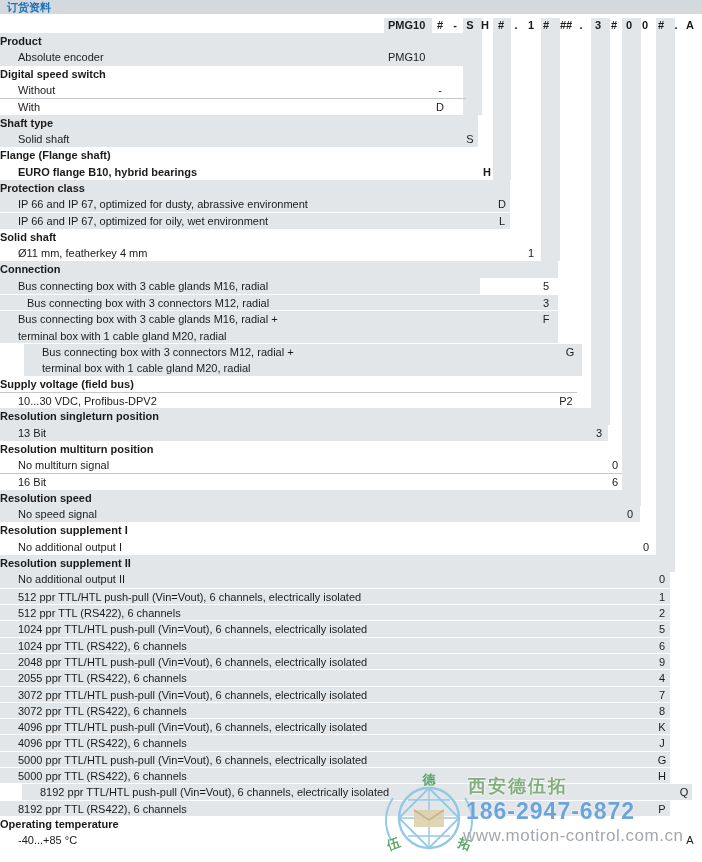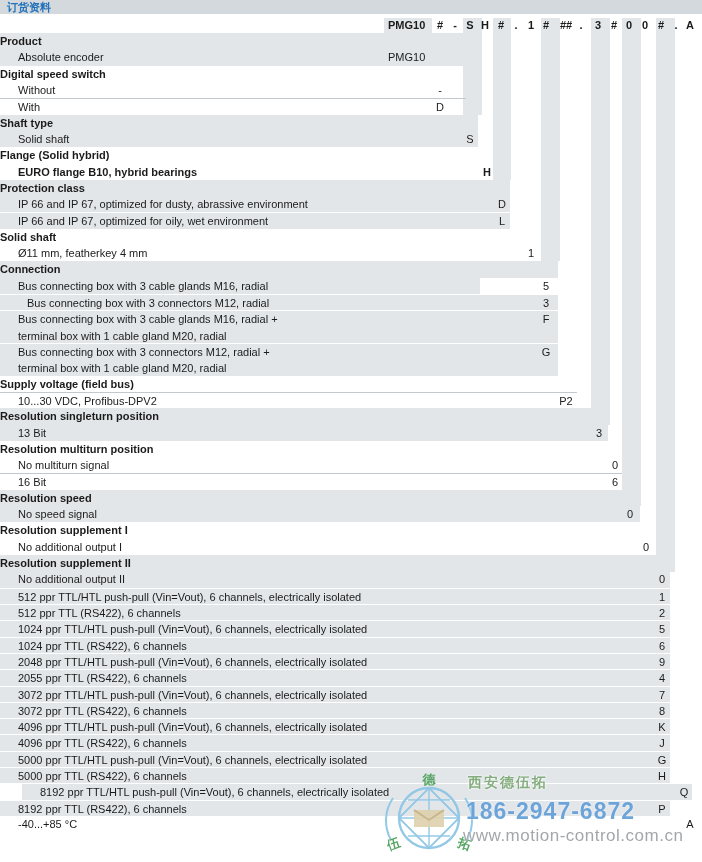--- a/index.html
+++ b/index.html
@@ -14,21 +14,21 @@
   #rows{position:absolute;left:0;top:33px;width:702px;z-index:1;}
   .row{position:relative;box-sizing:border-box;}
   .row.shaded{background:var(--shade,#e3e6e9);}
   .row.grp{font-weight:bold;}
   .row.opt{padding-left:18px;white-space:pre-line;}
   .row.sep-w{border-top:1px solid #ffffff;}
   .row.sep-g{border-top:1px solid var(--sep,#c3c8cd);}
   .code{position:absolute;top:0;}
   .wm{position:absolute;left:0;top:0;width:702px;height:862px;z-index:5;pointer-events:none;opacity:0.93;}
   .wm-globe{position:absolute;left:383px;top:770px;}
-  .wm-brand{position:absolute;left:468px;top:774px;font-size:14px;font-weight:bold;letter-spacing:2px;
+  .wm-brand{position:absolute;left:468px;top:774px;font-size:18px;font-weight:bold;letter-spacing:2px;
             color:var(--wm_green,#7da977);text-shadow:0 0 2px #fff,0 0 2px #fff;}
   .wm-phone{position:absolute;left:466px;top:798px;font-size:23px;font-weight:bold;letter-spacing:1px;
             color:var(--wm_blue,#64a0d8);text-shadow:0 0 2px #fff;}
   .wm-url{position:absolute;left:463px;top:826px;font-size:17px;letter-spacing:0.5px;
           color:var(--wm_gray,#9da1a5);text-shadow:0 0 2px #fff;}
 </style>
 </head>
 <body>
 
 <div class="page" id="page">
@@ -43,33 +43,33 @@
   </div>
 
   <div id="rows">
       <div class="row grp shaded" style="height: 16.32px; line-height: 16.32px; width: 463px;">Product</div>
       <div class="row opt shaded" style="height: 16.32px; line-height: 16.32px; width: 463px;"><span>Absolute encoder</span><span class="code" style="left: 388px; line-height: 16.32px;">PMG10</span></div>
       <div class="row grp" style="height: 16.32px; line-height: 16.32px; width: 466px;">Digital speed switch</div>
       <div class="row opt" style="height: 16.32px; line-height: 16.32px; width: 466px;"><span>Without</span><span class="code" style="left: 440px; line-height: 16.32px; transform: translateX(-50%);">-</span></div>
       <div class="row opt sep-g" style="height: 16.32px; line-height: 16.32px; width: 466px;"><span>With</span><span class="code" style="left: 440px; line-height: 16.32px; transform: translateX(-50%);">D</span></div>
       <div class="row grp shaded" style="height: 16.32px; line-height: 16.32px; width: 478px;">Shaft type</div>
       <div class="row opt shaded" style="height: 16.32px; line-height: 16.32px; width: 478px;"><span>Solid shaft</span><span class="code" style="left: 470px; line-height: 16.32px; transform: translateX(-50%);">S</span></div>
-      <div class="row grp" style="height: 16.32px; line-height: 16.32px; width: 494px;">Flange (Solid hybrid)</div>
+      <div class="row grp" style="height: 16.32px; line-height: 16.32px; width: 494px;">Flange (Flange shaft)</div>
       <div class="row opt" style="height: 16.32px; line-height: 16.32px; width: 494px; font-weight: bold;"><span>EURO flange B10, hybrid bearings</span><span class="code" style="left: 487px; line-height: 16.32px; transform: translateX(-50%);">H</span></div>
       <div class="row grp shaded" style="height: 16.32px; line-height: 16.32px; width: 510px;">Protection class</div>
       <div class="row opt shaded" style="height: 16.32px; line-height: 16.32px; width: 510px;"><span>IP 66 and IP 67, optimized for dusty, abrassive environment</span><span class="code" style="left: 502px; line-height: 16.32px; transform: translateX(-50%);">D</span></div>
       <div class="row opt shaded sep-w" style="height: 16.32px; line-height: 16.32px; width: 510px;"><span>IP 66 and IP 67, optimized for oily, wet environment</span><span class="code" style="left: 502px; line-height: 16.32px; transform: translateX(-50%);">L</span></div>
       <div class="row grp" style="height: 16.32px; line-height: 16.32px; width: 538px;">Solid shaft</div>
       <div class="row opt" style="height: 16.32px; line-height: 16.32px; width: 538px;"><span>Ø11 mm, featherkey 4 mm</span><span class="code" style="left: 531px; line-height: 16.32px; transform: translateX(-50%);">1</span></div>
       <div class="row grp shaded" style="height: 16.32px; line-height: 16.32px; width: 558px;">Connection</div>
       <div class="row opt shaded" style="height: 16.32px; line-height: 16.32px; width: 480px;"><span>Bus connecting box with 3 cable glands M16, radial</span><span class="code" style="left: 546px; line-height: 16.32px; transform: translateX(-50%);">5</span></div>
       <div class="row opt shaded sep-w" style="height: 16.32px; line-height: 16.32px; width: 558px; padding-left: 27px;"><span>Bus connecting box with 3 connectors M12, radial</span><span class="code" style="left: 546px; line-height: 16.32px; transform: translateX(-50%);">3</span></div>
       <div class="row opt shaded sep-w" style="height: 32.64px; line-height: 16.32px; width: 558px;"><span>Bus connecting box with 3 cable glands M16, radial +
 terminal box with 1 cable gland M20, radial</span><span class="code" style="left: 546px; line-height: 16.32px; transform: translateX(-50%);">F</span></div>
-      <div class="row opt shaded sep-w" style="height: 32.64px; line-height: 16.32px; width: 558px;"><span>Bus connecting box with 3 connectors M12, radial +
+      <div class="row opt shaded sep-w" style="height: 32.64px; line-height: 16.32px; width: 558px; margin-left: 24px;"><span>Bus connecting box with 3 connectors M12, radial +
 terminal box with 1 cable gland M20, radial</span><span class="code" style="left: 546px; line-height: 16.32px; transform: translateX(-50%);">G</span></div>
       <div class="row grp" style="height: 16.32px; line-height: 16.32px; width: 577px;">Supply voltage (field bus)</div>
       <div class="row opt sep-g" style="height: 16.32px; line-height: 16.32px; width: 577px;"><span>10...30 VDC, Profibus-DPV2</span><span class="code" style="left: 566px; line-height: 16.32px; transform: translateX(-50%);">P2</span></div>
       <div class="row grp shaded" style="height: 16.32px; line-height: 16.32px; width: 608px;">Resolution singleturn position</div>
       <div class="row opt shaded" style="height: 16.32px; line-height: 16.32px; width: 608px;"><span>13 Bit</span><span class="code" style="left: 599px; line-height: 16.32px; transform: translateX(-50%);">3</span></div>
       <div class="row grp" style="height: 16.32px; line-height: 16.32px; width: 622px;">Resolution multiturn position</div>
       <div class="row opt" style="height: 16.32px; line-height: 16.32px; width: 622px;"><span>No multiturn signal</span><span class="code" style="left: 615px; line-height: 16.32px; transform: translateX(-50%);">0</span></div>
       <div class="row opt sep-g" style="height: 16.32px; line-height: 16.32px; width: 622px;"><span>16 Bit</span><span class="code" style="left: 615px; line-height: 16.32px; transform: translateX(-50%);">6</span></div>
       <div class="row grp shaded" style="height: 16.32px; line-height: 16.32px; width: 640px;">Resolution speed</div>
       <div class="row opt shaded" style="height: 16.32px; line-height: 16.32px; width: 640px;"><span>No speed signal</span><span class="code" style="left: 630px; line-height: 16.32px; transform: translateX(-50%);">0</span></div>
@@ -84,20 +84,21 @@
       <div class="row opt shaded sep-w" style="height: 16.32px; line-height: 16.32px; width: 670px;"><span>2048 ppr TTL/HTL push-pull (Vin=Vout), 6 channels, electrically isolated</span><span class="code" style="left: 662px; line-height: 16.32px; transform: translateX(-50%);">9</span></div>
       <div class="row opt shaded sep-w" style="height: 16.32px; line-height: 16.32px; width: 670px;"><span>2055 ppr TTL (RS422), 6 channels</span><span class="code" style="left: 662px; line-height: 16.32px; transform: translateX(-50%);">4</span></div>
       <div class="row opt shaded sep-w" style="height: 16.32px; line-height: 16.32px; width: 670px;"><span>3072 ppr TTL/HTL push-pull (Vin=Vout), 6 channels, electrically isolated</span><span class="code" style="left: 662px; line-height: 16.32px; transform: translateX(-50%);">7</span></div>
       <div class="row opt shaded sep-w" style="height: 16.32px; line-height: 16.32px; width: 670px;"><span>3072 ppr TTL (RS422), 6 channels</span><span class="code" style="left: 662px; line-height: 16.32px; transform: translateX(-50%);">8</span></div>
       <div class="row opt shaded sep-w" style="height: 16.32px; line-height: 16.32px; width: 670px;"><span>4096 ppr TTL/HTL push-pull (Vin=Vout), 6 channels, electrically isolated</span><span class="code" style="left: 662px; line-height: 16.32px; transform: translateX(-50%);">K</span></div>
       <div class="row opt shaded sep-w" style="height: 16.32px; line-height: 16.32px; width: 670px;"><span>4096 ppr TTL (RS422), 6 channels</span><span class="code" style="left: 662px; line-height: 16.32px; transform: translateX(-50%);">J</span></div>
       <div class="row opt shaded sep-w" style="height: 16.32px; line-height: 16.32px; width: 670px;"><span>5000 ppr TTL/HTL push-pull (Vin=Vout), 6 channels, electrically isolated</span><span class="code" style="left: 662px; line-height: 16.32px; transform: translateX(-50%);">G</span></div>
       <div class="row opt shaded sep-w" style="height: 16.32px; line-height: 16.32px; width: 670px;"><span>5000 ppr TTL (RS422), 6 channels</span><span class="code" style="left: 662px; line-height: 16.32px; transform: translateX(-50%);">H</span></div>
       <div class="row opt shaded sep-w" style="height: 16.32px; line-height: 16.32px; width: 670px; margin-left: 22px;"><span>8192 ppr TTL/HTL push-pull (Vin=Vout), 6 channels, electrically isolated</span><span class="code" style="left: 662px; line-height: 16.32px; transform: translateX(-50%);">Q</span></div>
       <div class="row opt shaded sep-w" style="height: 16.32px; line-height: 16.32px; width: 670px;"><span>8192 ppr TTL (RS422), 6 channels</span><span class="code" style="left: 662px; line-height: 16.32px; transform: translateX(-50%);">P</span></div>
+      <div class="row grp" style="height: 16.32px; line-height: 16.32px; width: 698px;">Operating temperature</div>
       <div class="row opt" style="height: 16.32px; line-height: 16.32px; width: 698px;"><span>-40...+85 °C</span><span class="code" style="left: 690px; line-height: 16.32px; transform: translateX(-50%);">A</span></div>
     </div>
 
   <div class="wm">
     <svg class="wm-globe" width="92" height="92" viewBox="0 0 92 92">
       <path d="M 10 28 A 40 40 0 0 0 8 70" fill="none" stroke="#8cc5e5" stroke-width="2"></path>
       <path d="M 82 28 A 40 40 0 0 1 84 70" fill="none" stroke="#8cc5e5" stroke-width="2"></path>
       <circle cx="46" cy="48" r="30" fill="none" stroke="#8cc5e5" stroke-width="2.4"></circle>
       <polygon points="46,18 76,48 46,78 16,48" fill="none" stroke="#8cc5e5" stroke-width="1.8"></polygon>
       <path d="M 16 48 L 76 48 M 46 18 L 46 78 M 25 30 L 67 30 M 25 66 L 67 66" stroke="#8cc5e5" stroke-width="1.4" fill="none"></path>

